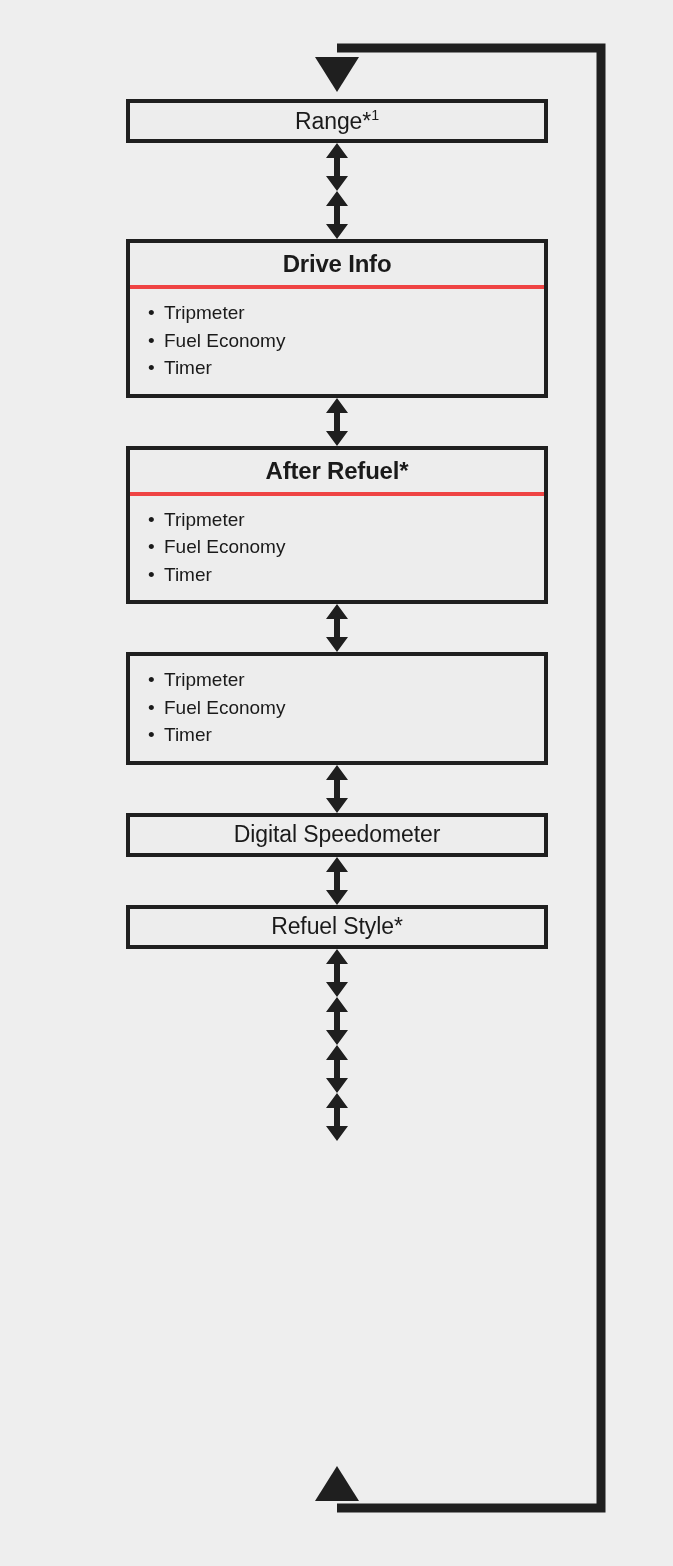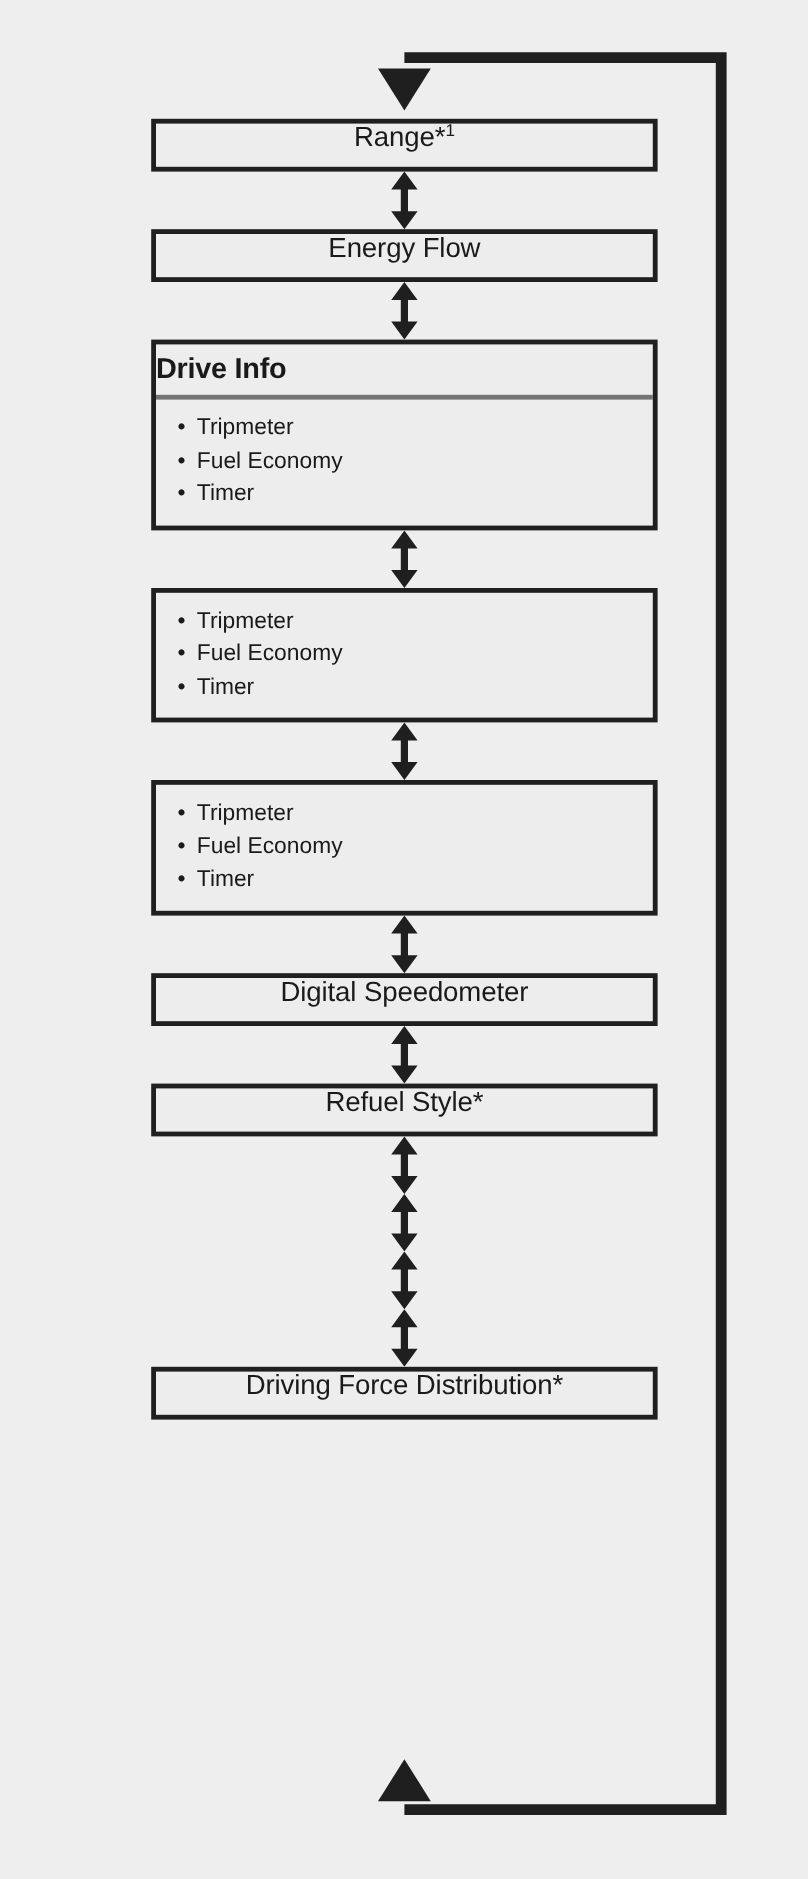--- a/index.html
+++ b/index.html
@@ -37,37 +37,38 @@
 
   .node {
     border: 4px solid #1f1f1f;
     background: #ededed;
     box-sizing: border-box;
   }
 
   .node-simple {
     height: 44px;
     display: flex;
-    align-items: flex-start;
+    align-items: center;
     justify-content: center;
   }
   .node-simple .node-label {
     font-size: 23px;
     line-height: 1;
     letter-spacing: -0.1px;
     white-space: nowrap;
   }
 
   .node-group { padding: 0; }
 
   .group-header {
     height: 42px;
     display: flex;
     align-items: center;
-    border-bottom: 4px solid #737373;
+    justify-content: center;
+    border-bottom: 4px solid #ef4444;
   }
   .group-header .node-label {
     font-size: 24px;
     font-weight: bold;
     line-height: 1;
     letter-spacing: -0.2px;
   }
 
   .group-body {
     padding: 10px 0 12px 18px;
@@ -113,33 +114,47 @@
   <div class="node node-simple">
     <span class="node-label"><span>Range</span><span>*</span><span class="sup">1</span></span>
   </div>
 
   <div class="connector">
     <svg width="24" height="48" viewBox="0 0 24 48">
       <polygon points="12,0 23,15 15,15 15,33 23,33 12,48 1,33 9,33 9,15 1,15" fill="#1f1f1f"></polygon>
     </svg>
   </div>
 
-  <div class="node node-simple">
-    <span class="node-label"><span>Energy Flow</span><span></span></span>
-  </div>
 
   <div class="connector">
     <svg width="24" height="48" viewBox="0 0 24 48">
       <polygon points="12,0 23,15 15,15 15,33 23,33 12,48 1,33 9,33 9,15 1,15" fill="#1f1f1f"></polygon>
     </svg>
   </div>
 
   <div class="node node-group">
     <div class="group-header">
       <span class="node-label"><span>Drive Info</span><span></span></span>
+    </div>
+    <div class="group-body">
+      <div class="group-item"><span class="bullet">•</span><span>Tripmeter</span></div>
+      <div class="group-item"><span class="bullet">•</span><span>Fuel Economy</span></div>
+      <div class="group-item"><span class="bullet">•</span><span>Timer</span></div>
+    </div>
+  </div>
+
+  <div class="connector">
+    <svg width="24" height="48" viewBox="0 0 24 48">
+      <polygon points="12,0 23,15 15,15 15,33 23,33 12,48 1,33 9,33 9,15 1,15" fill="#1f1f1f"></polygon>
+    </svg>
+  </div>
+
+  <div class="node node-group">
+    <div class="group-header">
+      <span class="node-label"><span>After Refuel</span><span>*</span></span>
     </div>
     <div class="group-body">
       <div class="group-item"><span class="bullet">•</span><span>Tripmeter</span></div>
       <div class="group-item"><span class="bullet">•</span><span>Fuel Economy</span></div>
       <div class="group-item"><span class="bullet">•</span><span>Timer</span></div>
     </div>
   </div>
 
   <div class="connector">
     <svg width="24" height="48" viewBox="0 0 24 48">
@@ -154,34 +169,20 @@
       <div class="group-item"><span class="bullet">•</span><span>Timer</span></div>
     </div>
   </div>
 
   <div class="connector">
     <svg width="24" height="48" viewBox="0 0 24 48">
       <polygon points="12,0 23,15 15,15 15,33 23,33 12,48 1,33 9,33 9,15 1,15" fill="#1f1f1f"></polygon>
     </svg>
   </div>
 
-  <div class="node node-group">
-    <div class="group-body">
-      <div class="group-item"><span class="bullet">•</span><span>Tripmeter</span></div>
-      <div class="group-item"><span class="bullet">•</span><span>Fuel Economy</span></div>
-      <div class="group-item"><span class="bullet">•</span><span>Timer</span></div>
-    </div>
-  </div>
-
-  <div class="connector">
-    <svg width="24" height="48" viewBox="0 0 24 48">
-      <polygon points="12,0 23,15 15,15 15,33 23,33 12,48 1,33 9,33 9,15 1,15" fill="#1f1f1f"></polygon>
-    </svg>
-  </div>
-
   <div class="node node-simple">
     <span class="node-label"><span>Digital Speedometer</span><span></span></span>
   </div>
 
   <div class="connector">
     <svg width="24" height="48" viewBox="0 0 24 48">
       <polygon points="12,0 23,15 15,15 15,33 23,33 12,48 1,33 9,33 9,15 1,15" fill="#1f1f1f"></polygon>
     </svg>
   </div>
 
@@ -209,17 +210,14 @@
     </svg>
   </div>
 
 
   <div class="connector">
     <svg width="24" height="48" viewBox="0 0 24 48">
       <polygon points="12,0 23,15 15,15 15,33 23,33 12,48 1,33 9,33 9,15 1,15" fill="#1f1f1f"></polygon>
     </svg>
   </div>
 
-  <div class="node node-simple">
-    <span class="node-label"><span>Driving Force Distribution</span><span>*</span></span>
-  </div>
 
 </div>
 
 </body></html>

